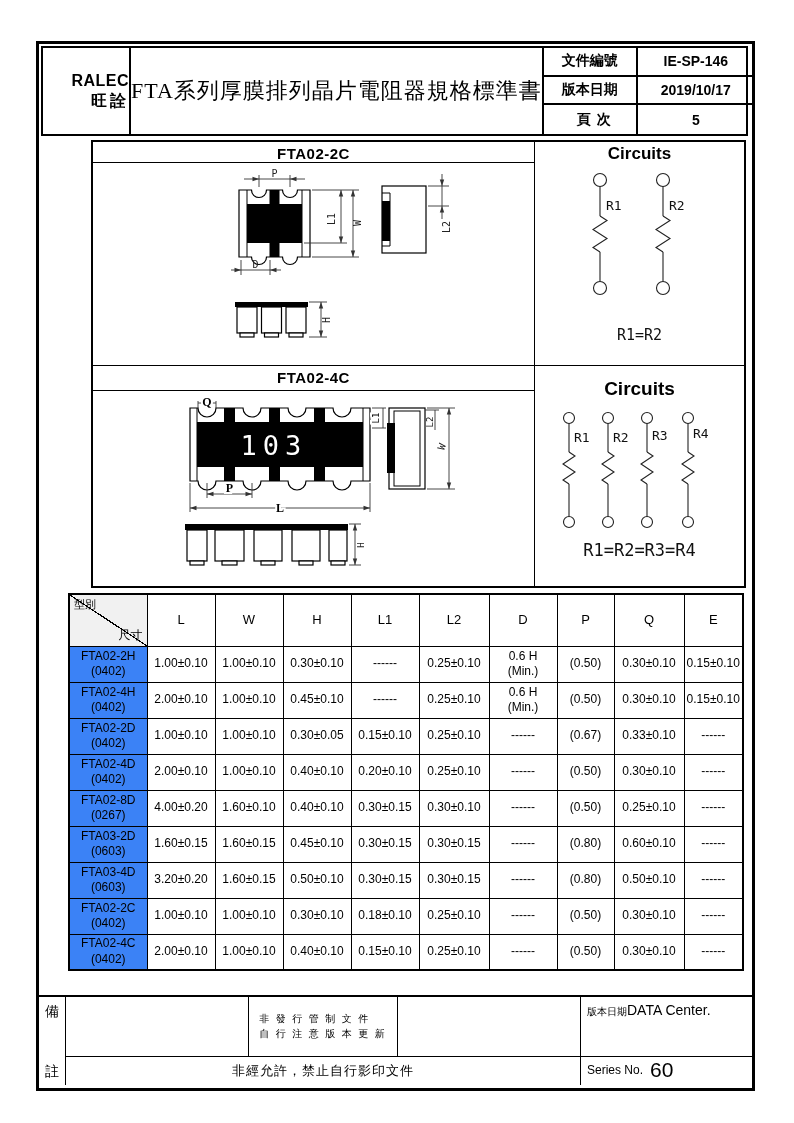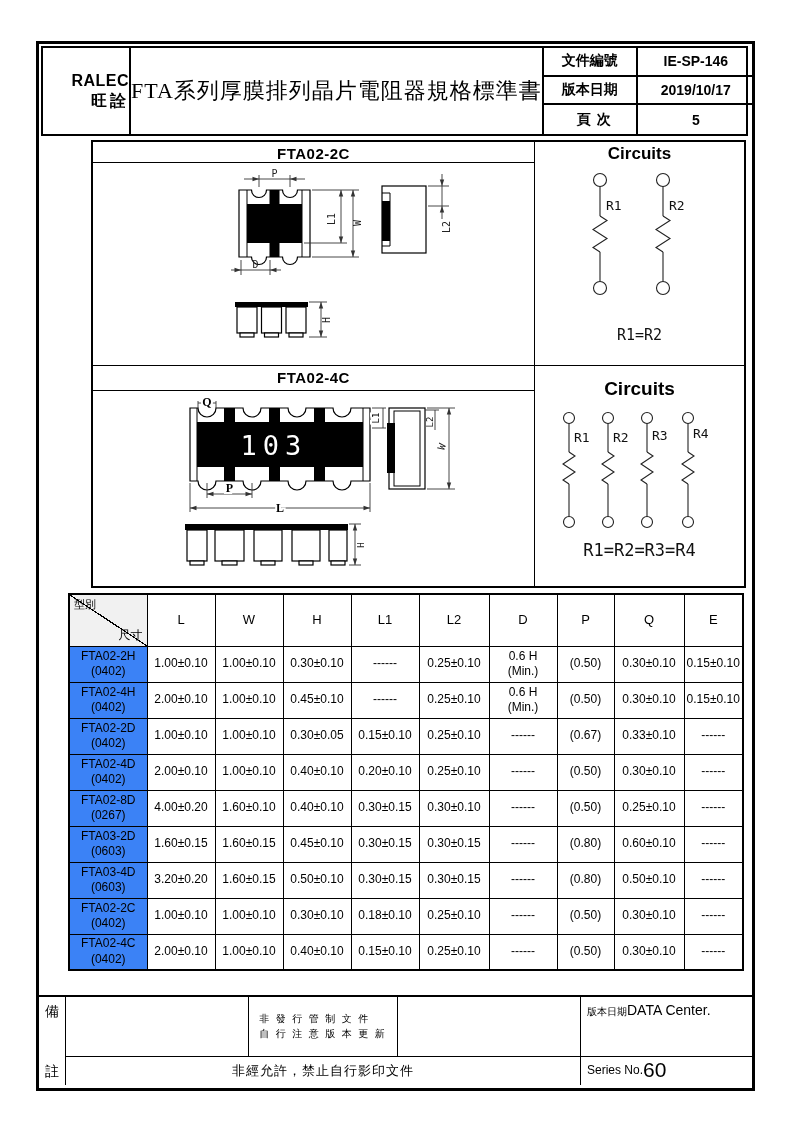--- a/index.html
+++ b/index.html
@@ -77,21 +77,21 @@
   .foot-mid-top{border-bottom:1.5px solid #000;display:flex;align-items:center;justify-content:center;}
   .notice-box{border:1.5px solid #000;padding:15px 10px;text-align:left;
               font-family:"Liberation Serif",serif;font-size:10px;line-height:1.45;letter-spacing:2px;}
   .foot-mid-bot{display:flex;align-items:center;justify-content:center;
                 font-family:"Liberation Serif",serif;font-size:13px;letter-spacing:1px;}
   .foot-right-top{border-bottom:1.5px solid #000;border-left:1.5px solid #000;padding:4px 0 0 6px;}
   .stamp-cjk{font-family:"Liberation Serif",serif;font-size:10px;}
   .stamp-lat{font-size:14px;}
   .foot-right-bot{border-left:1.5px solid #000;padding:2px 0 0 6px;display:flex;align-items:flex-start;}
   .series-lbl{font-size:12px;margin-top:4px;}
-  .series-val{font-size:21px;margin-left:0;line-height:1;}
+  .series-val{font-size:21px;margin-left:7px;line-height:1;}
 </style>
 </head>
 <body>
 
 <div class="page">
   <div class="frame">
 
     <div class="hdr">
       <div class="hdr-brand">
         <div class="brand1">RALEC</div>

